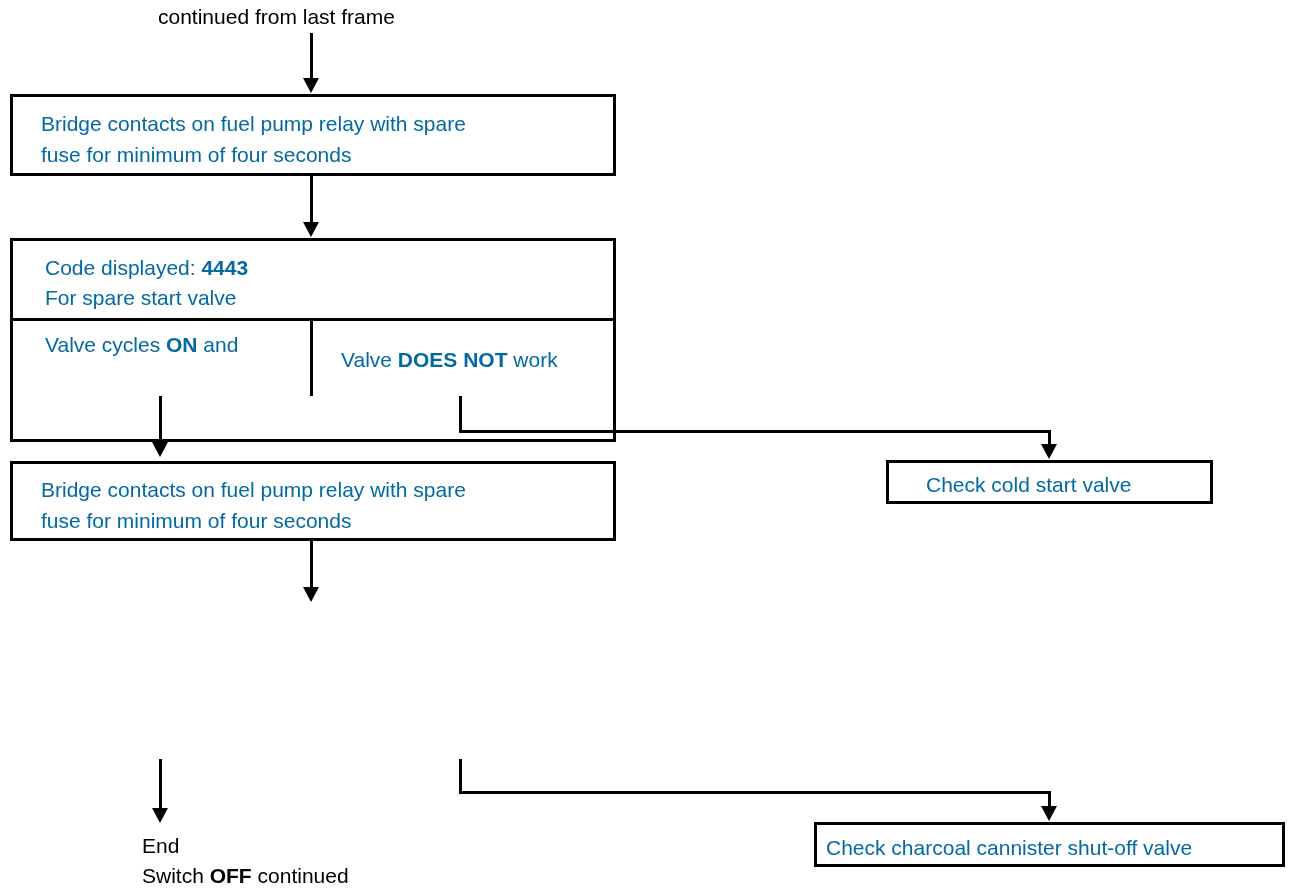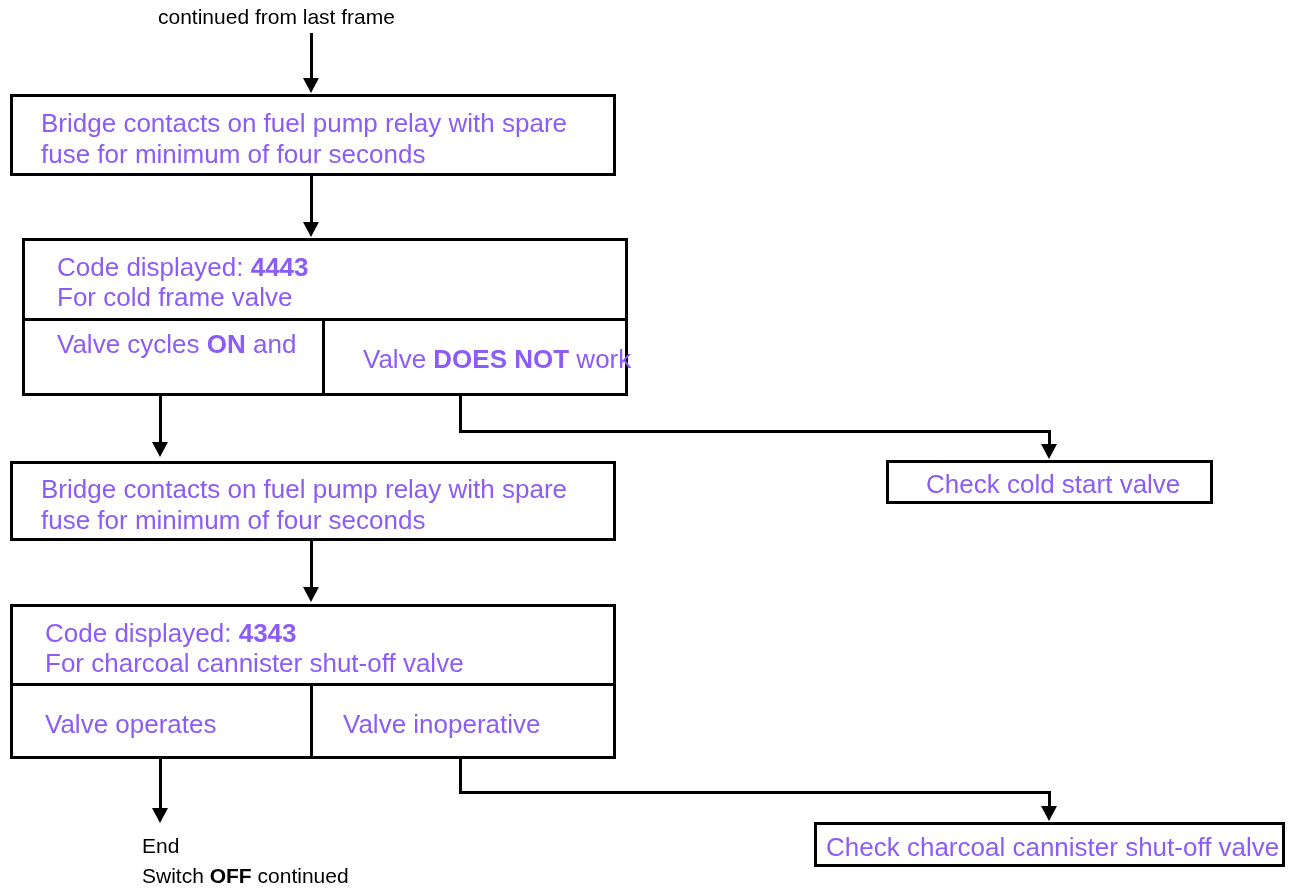--- a/index.html
+++ b/index.html
@@ -28,24 +28,24 @@
 
   
   .box {
     position: absolute;
     box-sizing: border-box;
     border: 3px solid #000;
     background: #fff;
   }
   .box-text {
     position: absolute;
-    font-size: 26px;
+    font-size: 21px;
     line-height: 31px;
     white-space: pre;
-    color: #8b5cf6;
+    color: #0369a1;
   }
   .divider-h {
     position: absolute;
     background: #000;
     height: 3px;
   }
   .divider-v {
     position: absolute;
     background: #000;
     width: 3px;
@@ -83,32 +83,32 @@
   <div class="arrowhead" style="left:303px; top:78px;"></div>
 
   <div class="box" style="left:10px; top:94px; width:606px; height:82px;">
     <div class="box-text" style="left:28px; top:11px;">Bridge contacts on fuel pump relay with spare</div>
     <div class="box-text" style="left:28px; top:42px;">fuse for minimum of four seconds</div>
   </div>
 
   <div class="vline" style="left:310px; top:176px; height:48px;"></div>
   <div class="arrowhead" style="left:303px; top:222px;"></div>
 
-  <div class="box" style="left:10px; top:238px; width:606px; height:158px;margin-left:12px;">
+  <div class="box" style="left:10px; top:238px; width:606px; height:204px;">
 
     <div class="box-text" style="left:32px; top:11px;"><span>Code displayed: </span><b>4443</b></div>
-    <div class="box-text" style="left:32px; top:41px;">For cold frame valve</div>
+    <div class="box-text" style="left:32px; top:41px;">For spare start valve</div>
 
     <div class="divider-h" style="left:-3px; top:77px; width:606px;"></div>
 
     <div class="divider-v" style="left:297px; top:77px; height:78px;"></div>
 
     <div class="box-text" style="left:32px; top:88px;"><span>Valve cycles </span><b>ON</b><span> and</span></div>
 
-    <div class="box-text" style="left:338px; top:103px;"><span>Valve </span><b>DOES NOT</b><span> work</span></div>
+    <div class="box-text" style="left:328px; top:103px;"><span>Valve </span><b>DOES NOT</b><span> work</span></div>
   </div>
 
   <div class="vline" style="left:159px; top:396px; height:48px;"></div>
   <div class="arrowhead" style="left:152px; top:442px;"></div>
 
   <div class="vline" style="left:459px; top:396px; height:37px;"></div>
   <div class="hline" style="left:459px; top:430px; width:592px;"></div>
   <div class="vline" style="left:1048px; top:430px; height:16px;"></div>
   <div class="arrowhead" style="left:1041px; top:444px;"></div>
 
@@ -117,30 +117,20 @@
   </div>
 
   <div class="box" style="left:10px; top:461px; width:606px; height:80px;">
     <div class="box-text" style="left:28px; top:10px;">Bridge contacts on fuel pump relay with spare</div>
     <div class="box-text" style="left:28px; top:41px;">fuse for minimum of four seconds</div>
   </div>
 
   <div class="vline" style="left:310px; top:541px; height:48px;"></div>
   <div class="arrowhead" style="left:303px; top:587px;"></div>
 
-  <div class="box" style="left:10px; top:604px; width:606px; height:155px;">
-    <div class="box-text" style="left:32px; top:11px;"><span>Code displayed: </span><b>4343</b></div>
-    <div class="box-text" style="left:32px; top:41px;">For charcoal cannister shut-off valve</div>
-
-    <div class="divider-h" style="left:-3px; top:76px; width:606px;"></div>
-    <div class="divider-v" style="left:297px; top:76px; height:76px;"></div>
-
-    <div class="box-text" style="left:32px; top:102px;">Valve operates</div>
-    <div class="box-text" style="left:330px; top:102px;">Valve inoperative</div>
-  </div>
 
   <div class="vline" style="left:159px; top:759px; height:52px;"></div>
   <div class="arrowhead" style="left:152px; top:808px;"></div>
 
   <div class="vline" style="left:459px; top:759px; height:35px;"></div>
   <div class="hline" style="left:459px; top:791px; width:592px;"></div>
   <div class="vline" style="left:1048px; top:791px; height:17px;"></div>
   <div class="arrowhead" style="left:1041px; top:806px;"></div>
 
   <div class="box" style="left:814px; top:822px; width:471px; height:45px;">

